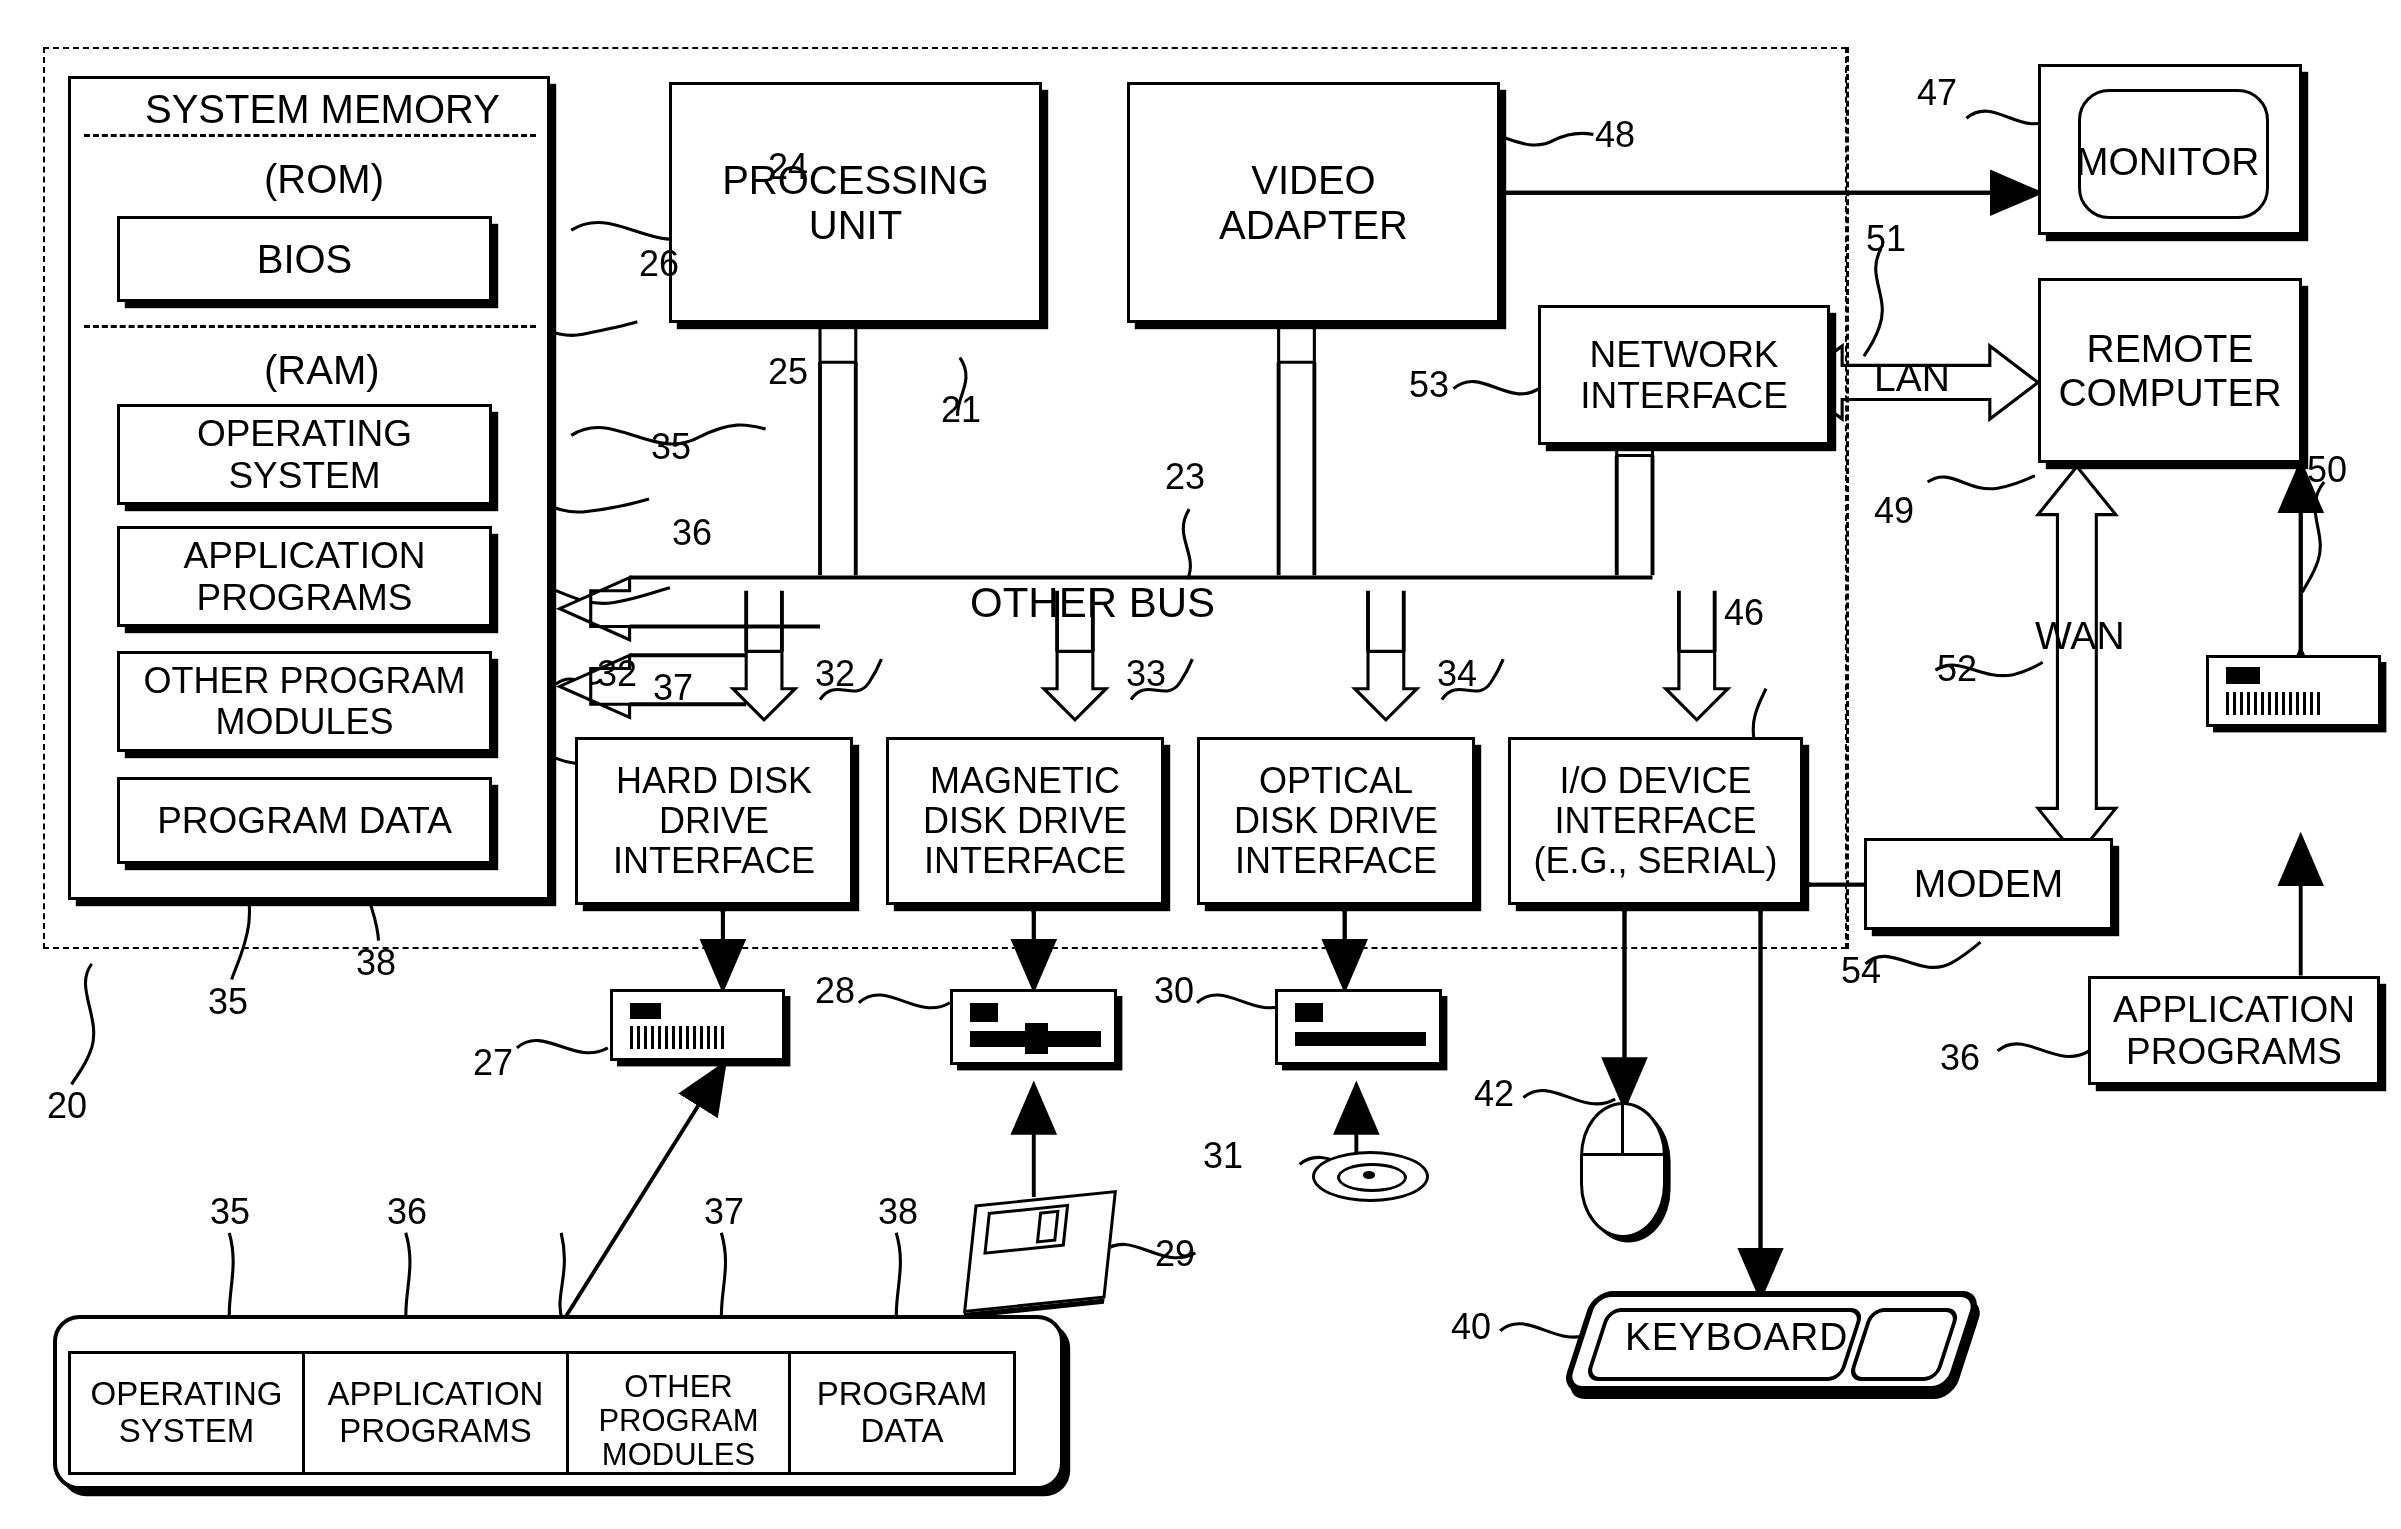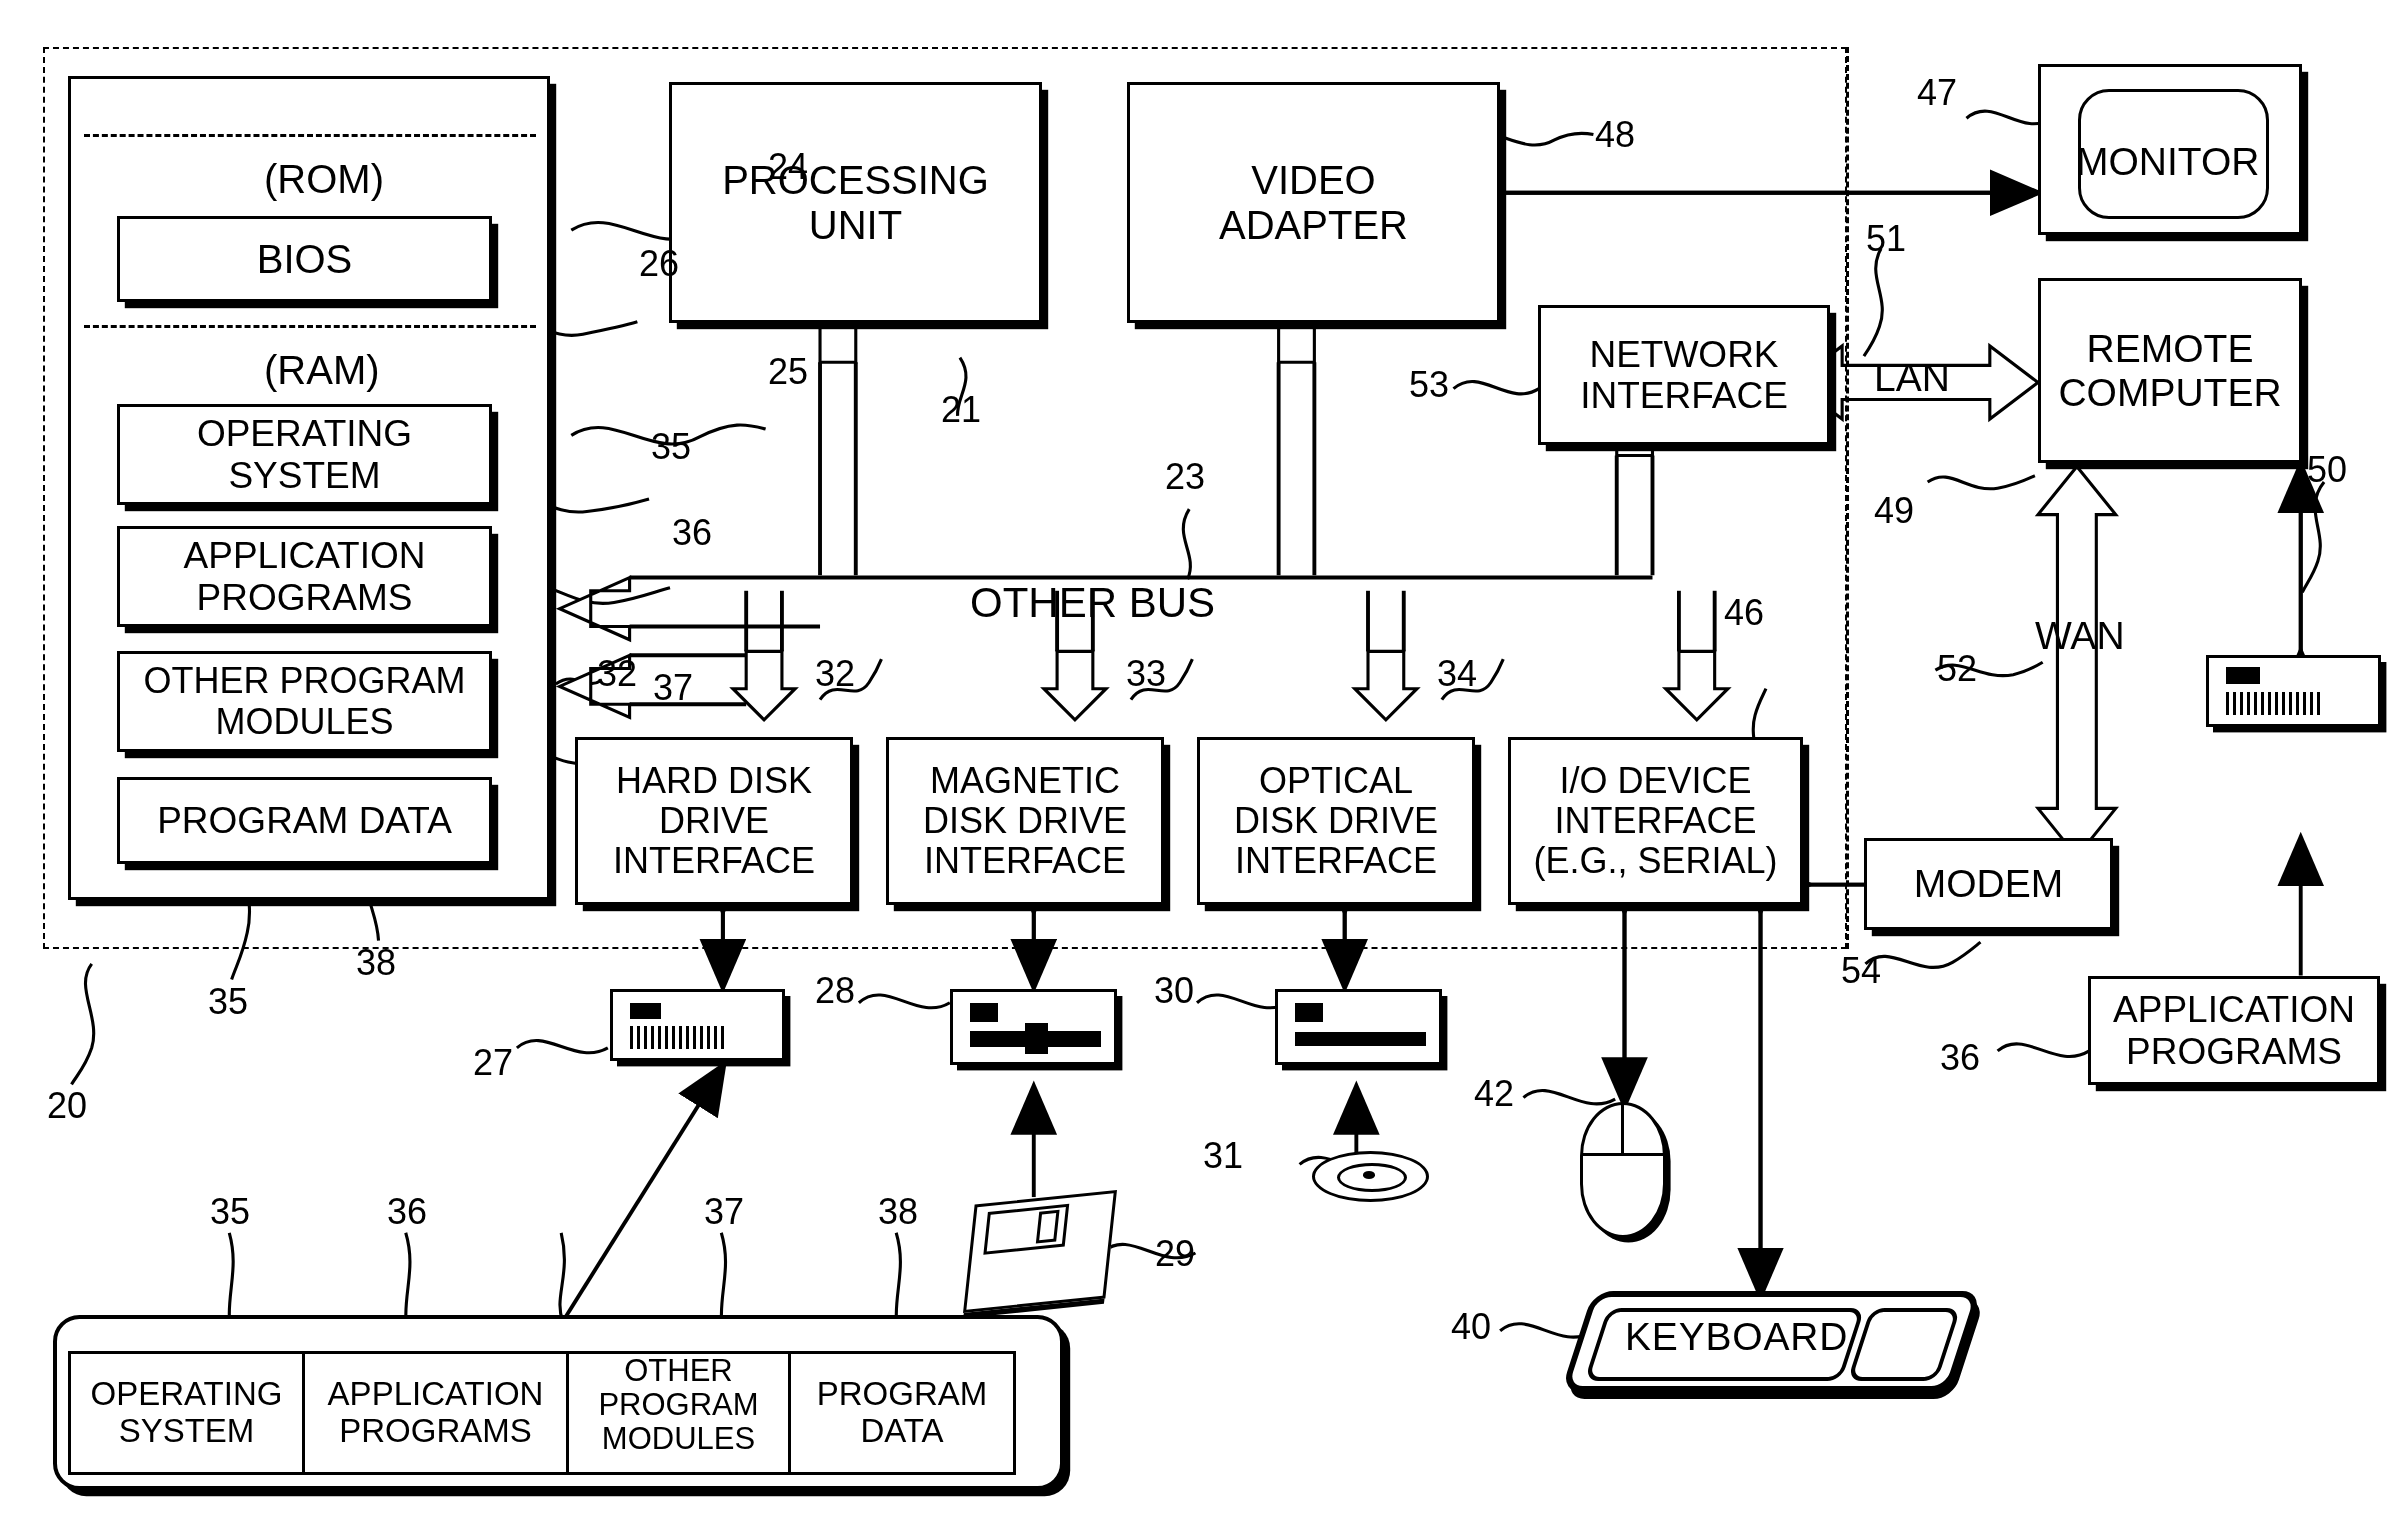--- a/index.html
+++ b/index.html
@@ -238,20 +238,21 @@
     <g fill="#fff" stroke="#000" stroke-width="4">
       <path d="M2672,600 L2722,662 L2697,662 L2697,1040 L2722,1040 L2672,1102 L2622,1040 L2647,1040 L2647,662 L2622,662 z"></path>
     </g>
 
   </svg>
 
   <div class="dashbox" style="left:43px;top:47px;width:1804px;height:902px;"></div>
 
   <div class="plainbox" style="left:68px;top:76px;width:482px;height:824px;box-shadow:7px 7px 0 -0.8px #000;"></div>
 
+  <div class="txt lbl-lg" style="left:145px;top:87px;font-size:40px;">SYSTEM MEMORY</div>
 
   <div class="node" style="left:84px;top:134px;width:452px;height:0;border-top:3.1px dashed #000;"></div>
   <div class="node" style="left:84px;top:325px;width:452px;height:0;border-top:3.1px dashed #000;"></div>
 
   <div class="txt lbl-lg" style="left:264px;top:157px;font-size:40px;">(ROM)</div>
 
   <div class="box" style="left:117px;top:216px;width:375px;height:86px;font-size:40px;">
     <span>BIOS</span>
   </div>
 
@@ -388,21 +389,21 @@
 
   <div class="node" style="left:68px;top:1351px;width:980px;height:124px;display:flex;">
     <div class="node" style="position:relative;flex:0 0 237px;height:124px;border:3.9px solid #000;background:#fff;display:flex;align-items:center;justify-content:center;text-align:center;font-size:33px;white-space:pre-line;line-height:1.12;">
       <span>OPERATING
 SYSTEM</span>
     </div>
     <div class="node" style="position:relative;flex:0 0 264px;height:124px;border:3.9px solid #000;border-left:none;background:#fff;display:flex;align-items:center;justify-content:center;text-align:center;font-size:33px;white-space:pre-line;line-height:1.12;">
       <span>APPLICATION
 PROGRAMS</span>
     </div>
-    <div class="node" style="position:relative;flex:0 0 222px;height:124px;border:3.9px solid #000;border-left:none;background:#fff;display:flex;align-items:flex-start;justify-content:center;text-align:center;font-size:31px;white-space:pre-line;line-height:1.1;">
+    <div class="node" style="position:relative;flex:0 0 222px;height:124px;border:3.9px solid #000;border-left:none;background:#fff;display:flex;align-items:flex-end;justify-content:center;text-align:center;font-size:31px;white-space:pre-line;line-height:1.1;">
       <span>OTHER
 PROGRAM
 MODULES</span>
     </div>
     <div class="node" style="position:relative;flex:0 0 225px;height:124px;border:3.9px solid #000;border-left:none;background:#fff;display:flex;align-items:center;justify-content:center;text-align:center;font-size:33px;white-space:pre-line;line-height:1.12;">
       <span>PROGRAM
 DATA</span>
     </div>
   </div>
 

